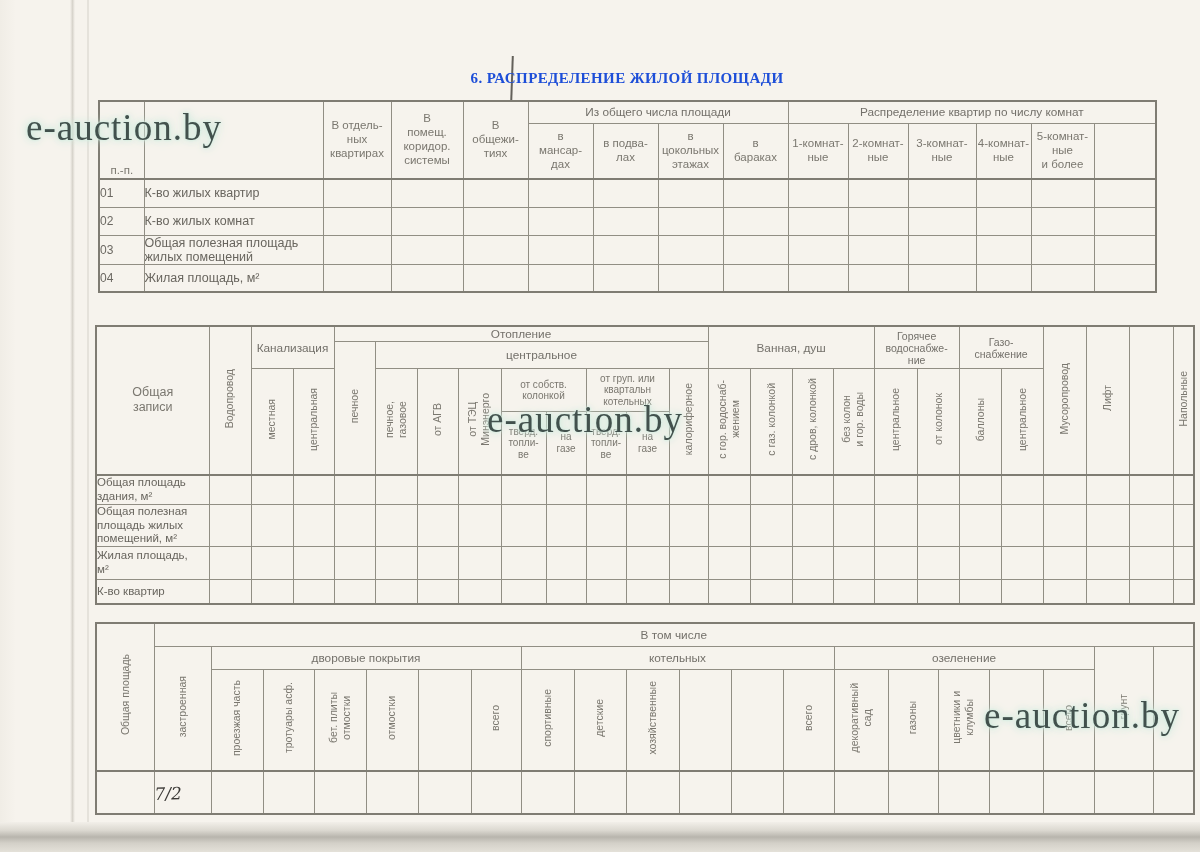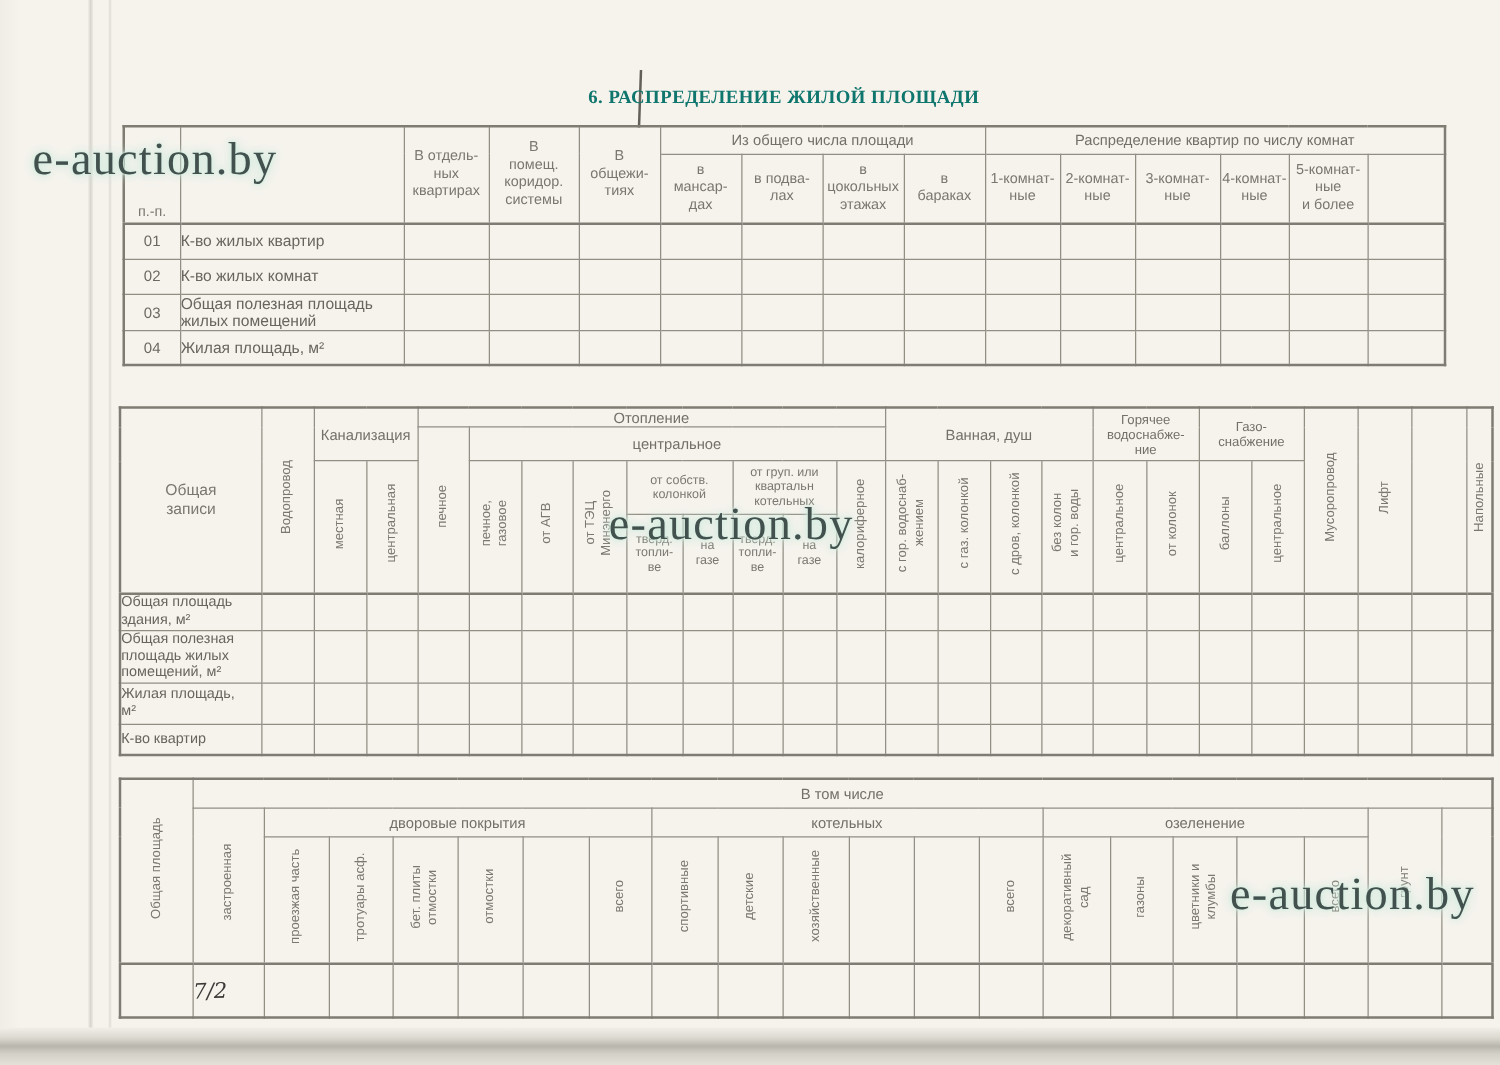--- a/index.html
+++ b/index.html
@@ -8,37 +8,37 @@
   
   .artifact{position:absolute;z-index:1;pointer-events:none;}
   .edge-left{left:0;top:0;width:16px;height:100%;background:linear-gradient(to right,#f0ede6,rgba(240,237,230,0));}
   .seamA{left:70px;top:0;width:5px;height:100%;background:linear-gradient(to right,rgba(186,182,172,0),rgba(186,182,172,.5),rgba(186,182,172,0));}
   .seamB{left:87px;top:0;width:2px;height:100%;background:rgba(186,182,172,.28);}
   .tickmark{left:511px;top:56px;width:2px;height:46px;background:#63605a;transform:rotate(2deg);}
   .bottomband{left:0;top:822px;width:1200px;height:30px;
     background:linear-gradient(to bottom,#f2efe9 0%,#dbd8d0 28%,#b8b5ad 50%,#d3d0c8 70%,#e4e1d9 100%);}
   
   .ttl{position:absolute;z-index:2;font-family:"Liberation Serif",serif;font-weight:bold;
-       font-size:15px;color:#0f766e;text-align:center;letter-spacing:.4px;}
+       font-size:15px;color:#1d4ed8;text-align:center;letter-spacing:.4px;}
   .ttl .small{font-size:12px;}
   #ttl6{left:98px;top:70px;width:1058px;}
   #ttl7{left:95px;top:296px;width:1058px;}
   #ttl8{left:95px;top:594px;width:1040px;}
   
   table.frm{position:absolute;z-index:2;border-collapse:collapse;table-layout:fixed;
             border:2px solid #7f7c73;}
   table.frm td{border:1px solid #918e84;padding:0;overflow:hidden;}
   #t6{left:98px;top:100px;width:1058px;}
   #t7{left:95px;top:325px;width:1098px;}
   #t8{left:95px;top:622px;width:1098px;}
   tr.sep > td{border-top:2px solid #7f7c73;}
   [data-bind]{white-space:pre-line;}
   .h6{font-size:11.5px;line-height:1.2;text-align:center;vertical-align:middle;color:#7a776f;padding:1px;}
   .band{font-size:11.8px;text-align:center;vertical-align:middle;color:#73706a;}
-  .num{font-size:12px;text-align:center;vertical-align:middle;color:#6b6862;}
+  .num{font-size:12px;vertical-align:middle;color:#6b6862;}
   .lbl{font-size:12.5px;line-height:1.12;vertical-align:middle;padding:1px 3px 1px 8px;color:#68655e;}
   .lbl7{font-size:11.5px;line-height:1.18;vertical-align:middle;padding:1px 2px 1px 6px;color:#68655e;}
   .vc{text-align:center;vertical-align:middle;padding:3px 0;}
   .v{writing-mode:vertical-rl;transform:rotate(180deg);display:inline-block;
      white-space:pre-line;font-size:10.5px;line-height:1.25;color:#7a776f;max-height:100%;}
   .small-h{font-size:10px;line-height:1.15;text-align:center;vertical-align:middle;color:#7a776f;}
   .hand{font-family:"DejaVu Serif",serif;font-style:italic;font-size:17px;color:#3b3936;
         vertical-align:middle;padding-left:10px;transform:rotate(-2deg);}
   
   .wm{position:absolute;z-index:5;pointer-events:none;font-family:"Liberation Serif",serif;

